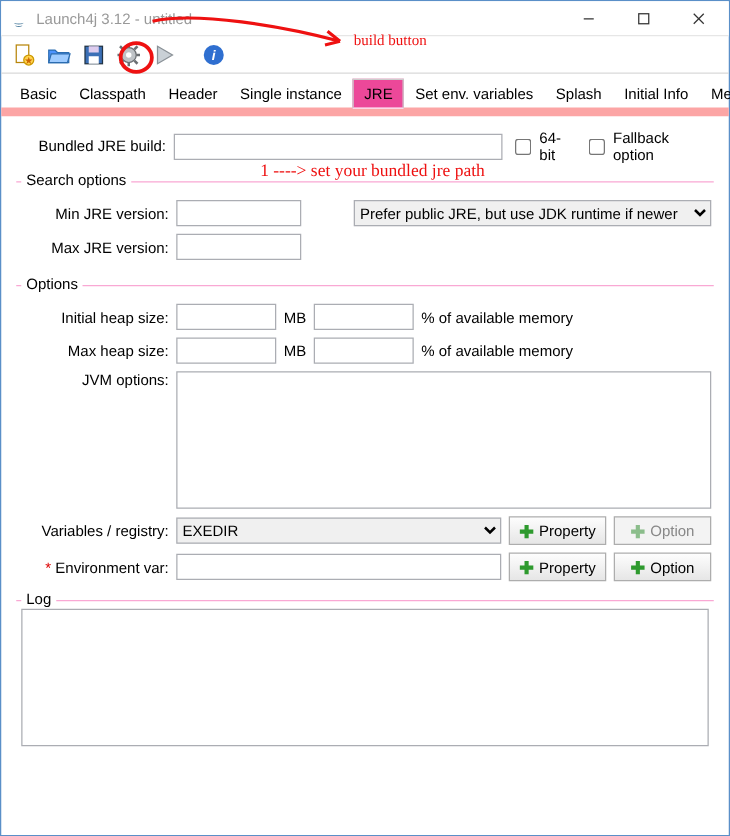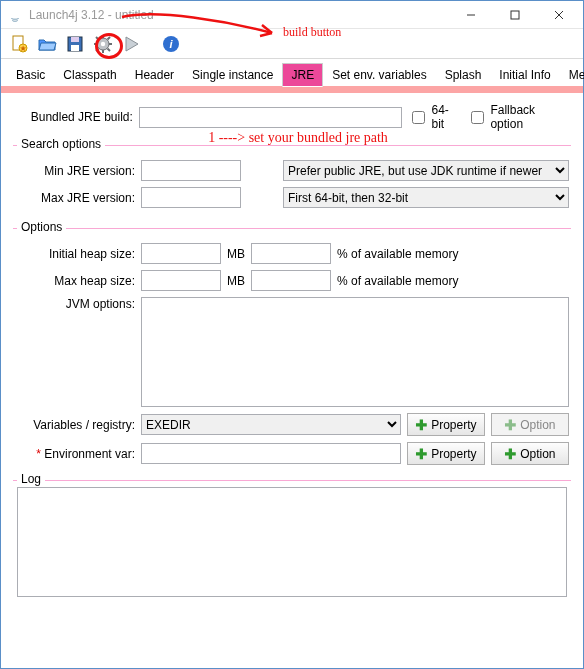--- a/index.html
+++ b/index.html
@@ -160,23 +160,20 @@
         <input class="txt" style="width: 100px;" value="">
         <div style="width:30px"></div>
         <select class="sel" style="flex:1">
           <option>Prefer public JRE, but use JDK runtime if newer</option>
         </select>
       </div>
       <div class="row">
         <div class="lbl">Max JRE version:</div>
         <input class="txt" style="width: 100px;" value="">
         <div style="width:30px"></div>
-        <select class="sel" style="flex:1">
-          <option>First 64-bit, then 32-bit</option>
-        </select>
       </div>
     </div>
 
     <div class="fullline" style="margin-top:12px">
       <span class="lg">Options</span>
     </div>
     <div style="padding:14px 2px 2px 2px">
       <div class="row">
         <div class="lbl">Initial heap size:</div>
         <input class="txt" style="width: 80px;" value="">

